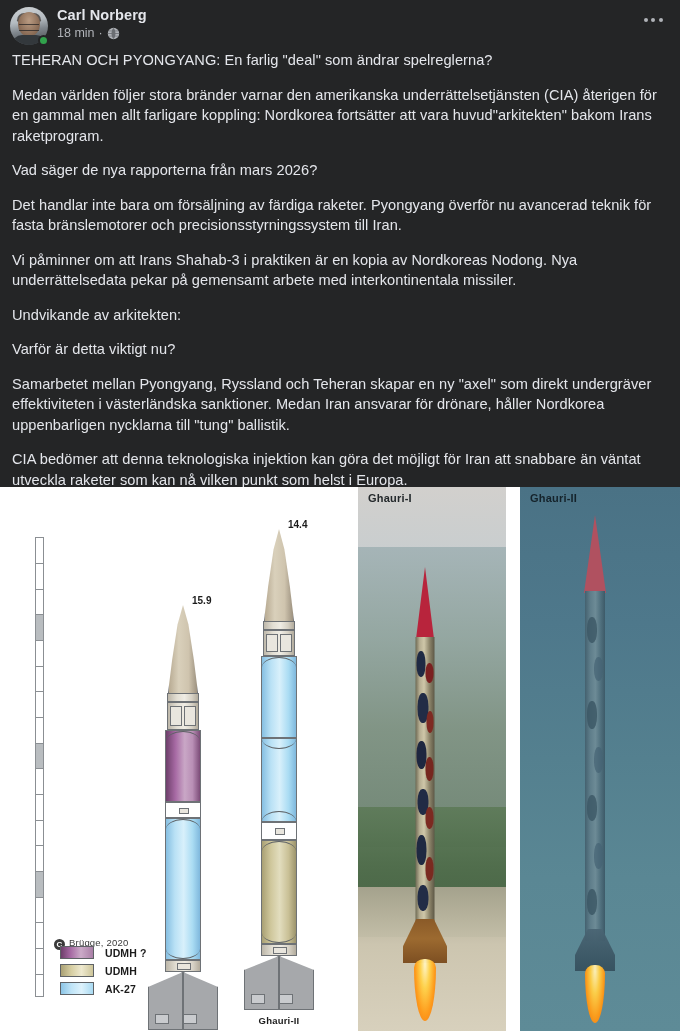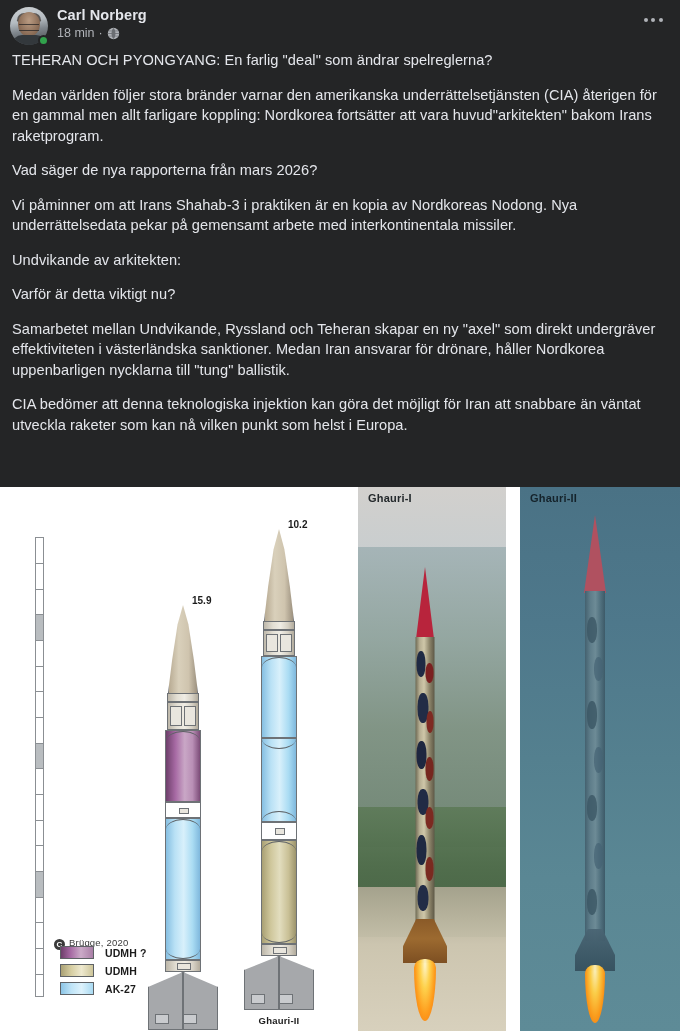--- a/index.html
+++ b/index.html
@@ -176,24 +176,25 @@
       <i></i>
       <i></i>
       <i></i>
     </div>
   </div>
 
   <div class="post-body">
     <p class="para">TEHERAN OCH PYONGYANG: En farlig "deal" som ändrar spelreglerna?</p>
     <p class="para">Medan världen följer stora bränder varnar den amerikanska underrättelsetjänsten (CIA) återigen för en gammal men allt farligare koppling: Nordkorea fortsätter att vara huvud"arkitekten" bakom Irans raketprogram.</p>
     <p class="para">Vad säger de nya rapporterna från mars 2026?</p>
+    <p class="para">Det handlar inte bara om försäljning av färdiga raketer. Pyongyang överför nu avancerad teknik för fasta bränslemotorer och precisionsstyrningssystem till Iran.</p>
     <p class="para">Vi påminner om att Irans Shahab-3 i praktiken är en kopia av Nordkoreas Nodong. Nya underrättelsedata pekar på gemensamt arbete med interkontinentala missiler.</p>
     <p class="para">Undvikande av arkitekten:</p>
     <p class="para">Varför är detta viktigt nu?</p>
-    <p class="para">Samarbetet mellan Undvikande, Ryssland och Teheran skapar en ny "axel" som direkt undergräver effektiviteten i västerländska sanktioner. Medan Iran ansvarar för drönare, håller Nordkorea uppenbarligen nycklarna till "tung" ballistik.</p>
+    <p class="para">Samarbetet mellan Pyongyang, Ryssland och Teheran skapar en ny "axel" som direkt undergräver effektiviteten i västerländska sanktioner. Medan Iran ansvarar för drönare, håller Nordkorea uppenbarligen nycklarna till "tung" ballistik.</p>
     <p class="para">CIA bedömer att denna teknologiska injektion kan göra det möjligt för Iran att snabbare än väntat utveckla raketer som kan nå vilken punkt som helst i Europa.</p>
   </div>
 
   <div class="attachment">
 
     <div class="diagram">
 
       <div class="ruler">
         <i style="top:25px;height:26px;"></i>
         <i style="top:51px;height:25px;"></i>
@@ -247,21 +248,21 @@
           <div class="fin" style="right:0;top:0;width:35px;height:58px;clip-path:polygon(0% 0%, 100% 26%, 100% 100%, 0% 100%);"></div>
           <div class="centerline" style="top:0;height:58px;"></div>
           <div class="nozzle-box" style="left:14px;top:42px;width:14px;height:10px;"></div>
           <div class="nozzle-box" style="left:42px;top:42px;width:14px;height:10px;"></div>
         </div>
 
         <div class="rk-label" style="top:444px;">Ghauri-I</div>
       </div>
 
       <div class="rocket" style="left:238px;top:28px;width:82px;height:502px;">
-        <div class="len-label" style="left:50px;top:4px;">10.2</div>
+        <div class="len-label" style="left:50px;top:4px;">14.4</div>
 
         <div class="nose-shape" style="top:14px;width:28px;height:92px;clip-path:polygon(50% 0%, 68% 22%, 86% 62%, 100% 100%, 0% 100%, 14% 62%, 32% 22%);"></div>
 
         <div class="sect bay" style="top:106px;width:32px;height:9px;"></div>
         <div class="sect bay" style="top:115px;width:32px;height:26px;">
           <div class="small-box" style="left:2px;top:3px;width:12px;height:18px;"></div>
           <div class="small-box" style="left:16px;top:3px;width:12px;height:18px;"></div>
         </div>
 
         <div class="sect tank-blue" style="top:141px;width:36px;height:82px;">

